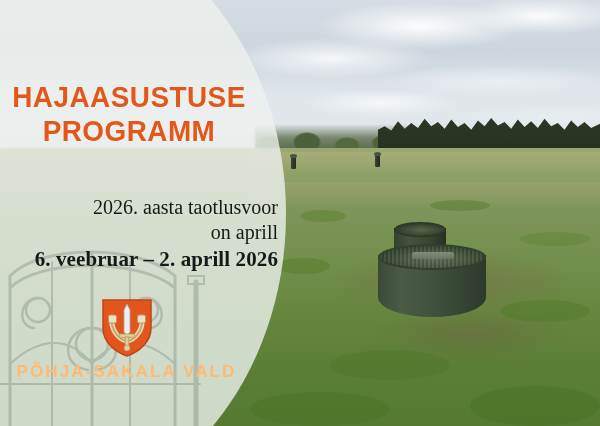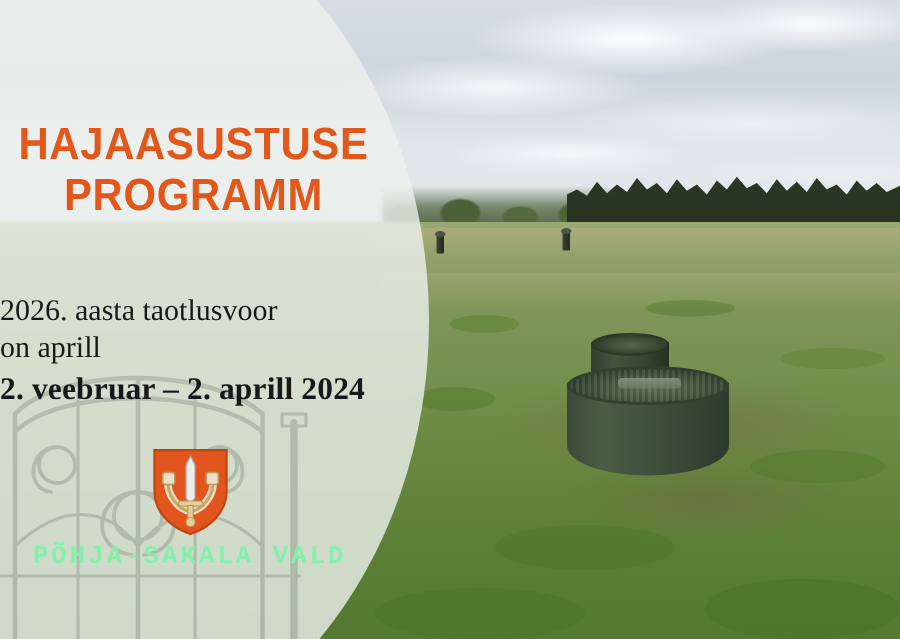--- a/index.html
+++ b/index.html
@@ -143,41 +143,41 @@
     line-height:34px;
     transform:scaleX(.93);
     transform-origin:center;
     text-shadow:0 1px 0 rgba(255,255,255,.25);
   }
   .headline span{display:block;}
   .hl2{font-size:30px;}
 
   .subtext{
     position:absolute;left:0;top:195px;width:278px;
-    text-align:left;
+    text-align:right;
     color:#17181a;
     font-family:"Liberation Serif",serif;
     font-size:20px;
     line-height:25px;
   }
   .subtext .line3{
     display:block;
     font-weight:700;
     font-size:21px;
     margin-top:2px;
     letter-spacing:.1px;
   }
 
   
   .logo{position:absolute;left:0;top:298px;width:253px;text-align:center;}
   .shield{display:block;margin:0 auto;}
   .wordmark{
     margin-top:4px;
-    color:#86efac;
-    font-family:Liberation Mono, monospace;
+    color:#fdba74;
+    font-family:Liberation Sans, sans-serif;
     font-weight:700;
     font-size:17px;
     letter-spacing:2.1px;
     white-space:nowrap;
   }
 </style>
 </head>
 <body>
 
 <div id="poster">
@@ -243,21 +243,21 @@
   </div>
 
   <div class="headline">
     <span class="hl1">HAJAASUSTUSE</span>
     <span class="hl2">PROGRAMM</span>
   </div>
 
   <div class="subtext">
     <span class="line1">2026. aasta taotlusvoor</span><br>
     <span class="line2">on aprill</span>
-    <span class="line3">2. veebruar – 2. aprill 2024</span>
+    <span class="line3">6. veebruar – 2. aprill 2026</span>
   </div>
 
   <div class="logo">
     <svg class="shield" width="52" height="60" viewBox="0 0 52 60">
       <path d="M2 2 H50 V30 C50 44, 38 54, 26 58 C14 54, 2 44, 2 30 Z" fill="#e3551f" stroke="#c14413" stroke-width="1.5"></path>
 
       <g>
         <path d="M11 22 C 10 32, 18 42, 26 43 C 34 42, 42 32, 41 22" fill="none" stroke="#e9dcc0" stroke-width="5" stroke-linecap="round"></path>
         <path d="M11 22 C 10 32, 18 42, 26 43 C 34 42, 42 32, 41 22" fill="none" stroke="#c9a863" stroke-width="2" stroke-linecap="round"></path>
         <rect x="7.5" y="17" width="8" height="8" rx="1.6" fill="#ece0c6" stroke="#bb9c5c" stroke-width="1"></rect>

